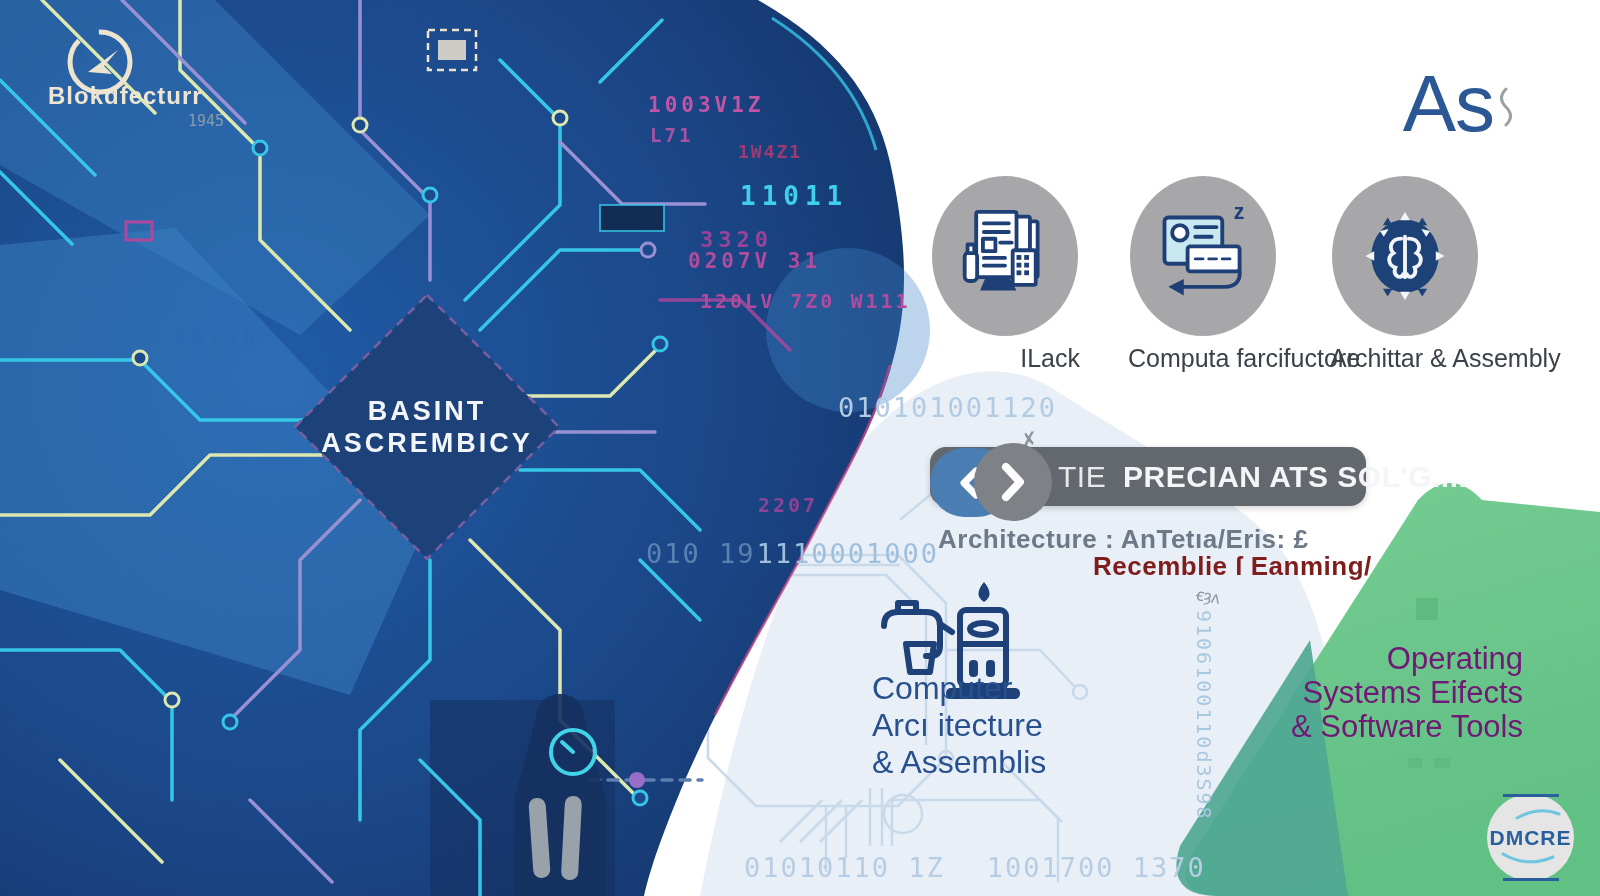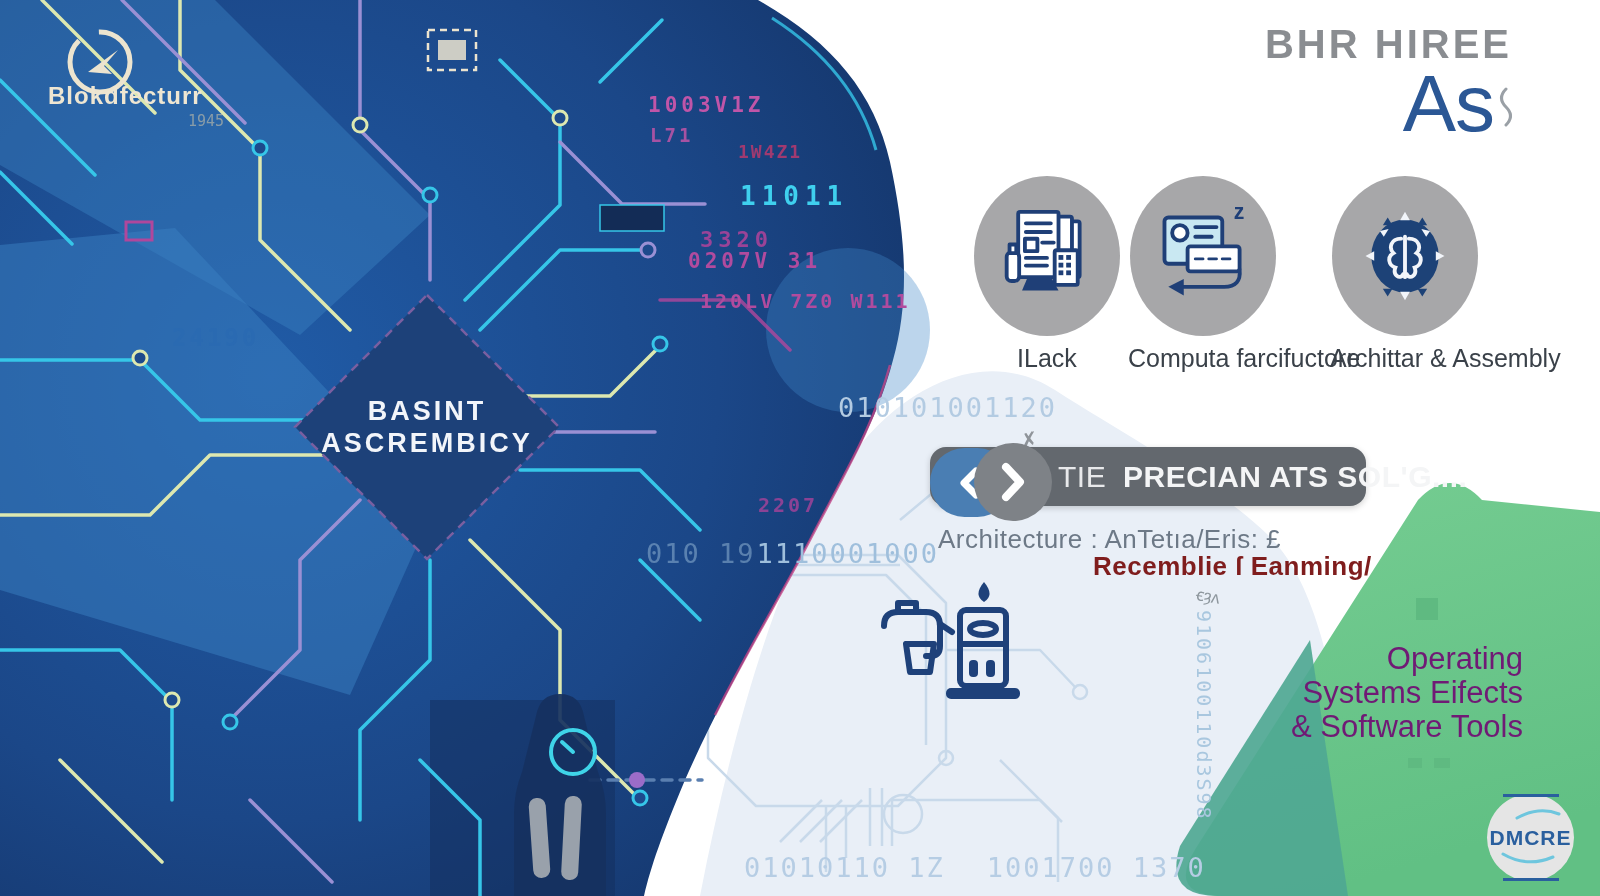--- a/index.html
+++ b/index.html
@@ -9,40 +9,40 @@
   .layer{position:absolute;z-index:2;}
 
   
   .kicker{top:22px;right:88px;font-size:40px;font-weight:700;color:#8a8d91;letter-spacing:3px;}
   .title{top:58px;right:86px;display:flex;align-items:baseline;font-size:80px;font-weight:400;
          color:#2b5795;letter-spacing:-1px;white-space:nowrap;}
   .title .squig{align-self:center;margin:0 2px;}
 
   
   .feature{top:176px;width:150px;text-align:center;}
-  .f1{left:972px;} .f2{left:1128px;} .f3{left:1330px;}
+  .f1{left:930px;text-align:right;} .f2{left:1128px;} .f3{left:1330px;}
   .feature .disc{width:146px;height:160px;border-radius:50%;background:#a7a7a9;
                  display:flex;align-items:center;justify-content:center;margin:0 auto;}
   .feature .flabel{margin-top:8px;font-size:25px;font-weight:500;color:#3a4149;white-space:nowrap;}
 
   
   .pill{top:447px;left:930px;width:436px;height:59px;background:#63686e;border-radius:16px;
         display:flex;align-items:center;box-shadow:0 2px 6px rgba(0,0,0,.18);}
   .pill .cap{position:absolute;left:0;top:1px;width:82px;height:69px;border-radius:35px;background:#4a7eb3;
              display:flex;align-items:center;justify-content:center;}
   .pill .knob{position:absolute;left:44px;top:-4px;width:78px;height:78px;border-radius:50%;background:#7e8287;
               display:flex;align-items:center;justify-content:center;}
   .pill .ptxt{position:absolute;left:128px;right:10px;color:#f4f5f6;font-size:30px;white-space:nowrap;
               letter-spacing:.5px;}
   .pill .ptxt .pre{font-weight:300;opacity:.92;margin-right:8px;}
   .pill .ptxt b{font-weight:700;}
   .xmark{top:428px;left:1020px;color:#8f949a;font-size:22px;transform:rotate(-10deg);}
 
   
-  .sub1{top:524px;left:938px;font-size:26px;font-weight:400;color:#6d7987;letter-spacing:.5px;white-space:nowrap;}
+  .sub1{top:524px;left:938px;font-size:26px;font-weight:700;color:#6d7987;letter-spacing:.5px;white-space:nowrap;}
   .sub2{top:551px;left:1093px;font-size:26px;font-weight:700;color:#7f1d1d;letter-spacing:.5px;white-space:nowrap;}
 
   
   .course{top:670px;left:872px;font-size:32px;line-height:37px;font-weight:500;color:#27508e;}
 
   
   .osblock{top:642px;right:77px;text-align:right;font-size:31px;line-height:34px;font-weight:500;color:#701a75;}
 
   
   .mono{font-family:"DejaVu Sans Mono",monospace;}
@@ -197,21 +197,20 @@
 
     <g>
       <path d="M1482,500 Q1450,466 1418,500 L1196,848 Q1166,896 1224,896 L1600,896 L1600,512 Z" fill="url(#greenGrad)"></path>
       <path d="M1310,640 L1180,846 Q1164,896 1218,896 L1348,896 Z" fill="#4fa892" opacity="0.92"></path>
       <rect x="1416" y="598" width="22" height="22" fill="#5fba81"></rect>
       <rect x="1408" y="758" width="14" height="10" fill="#5fba81"></rect>
       <rect x="1434" y="758" width="16" height="10" fill="#5fba81"></rect>
     </g>
   </svg>
 
-  <div class="layer kicker">BHR HIREE</div>
   <div class="layer title">
     <span>As</span>
     <span class="squig">
       <svg width="16" height="46" viewBox="0 0 16 46">
           <path d="M10,4 q-9,9 0,18 q9,9 0,18" fill="none" stroke="#9aa0a6" stroke-width="3" stroke-linecap="round"></path>
         </svg>
     </span>
   </div>
 
   <div class="layer feature f1">
@@ -324,20 +323,25 @@
         <path d="M98,64 h46"></path>
       </g>
       <g fill="#1e417a">
         <rect x="107" y="80" width="9" height="17" rx="4"></rect>
         <rect x="124" y="80" width="9" height="17" rx="4"></rect>
         <rect x="84" y="108" width="74" height="11" rx="5"></rect>
         <path d="M122,2 q11,13 0,20 q-11,-7 0,-20"></path>
       </g>
     </svg>
   </div>
+  <div class="layer course">
+    <div>Computer</div>
+    <div>Arcı itecture</div>
+    <div>&amp; Assemblis</div>
+  </div>
 
   <div class="layer osblock">
     <div>Operating</div>
     <div>Systems Eifects</div>
     <div>&amp; Software Tools</div>
   </div>
 
   <div class="layer mono bin1">010101001120</div>
   <div class="layer mono bin2">
     <span class="fade">010 19</span>

